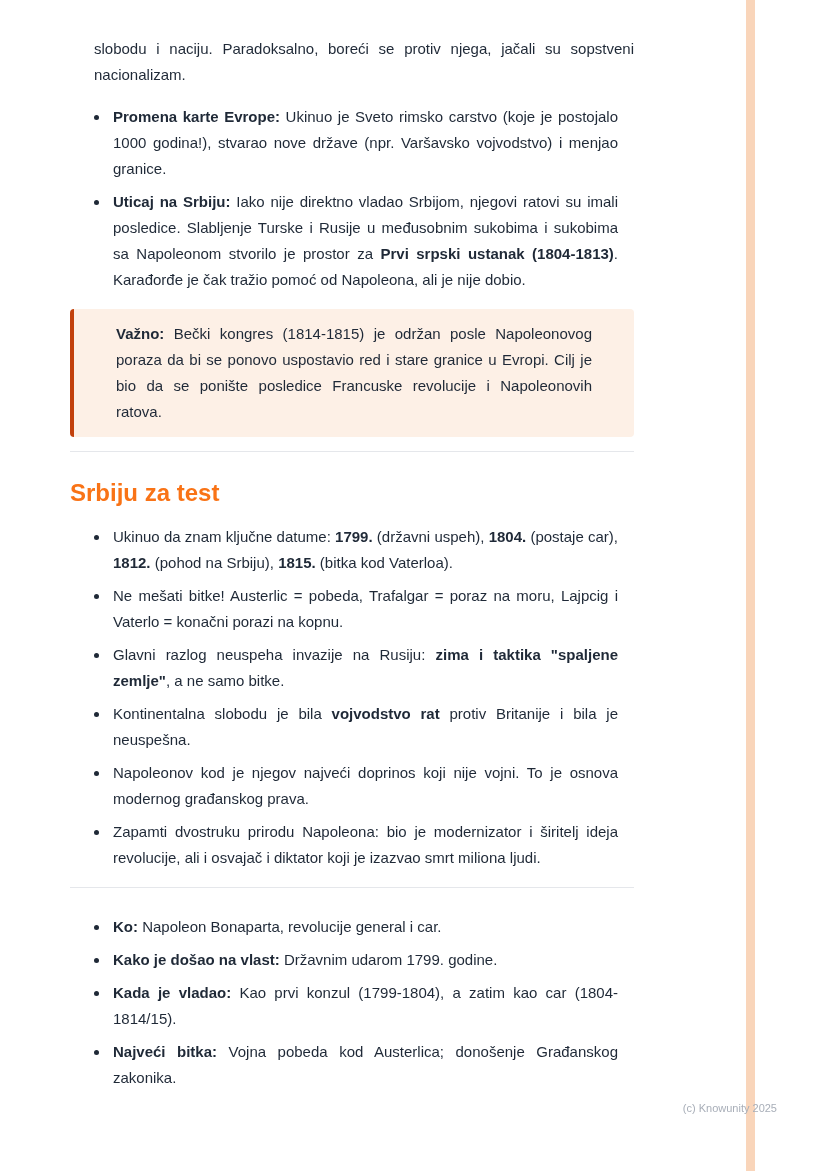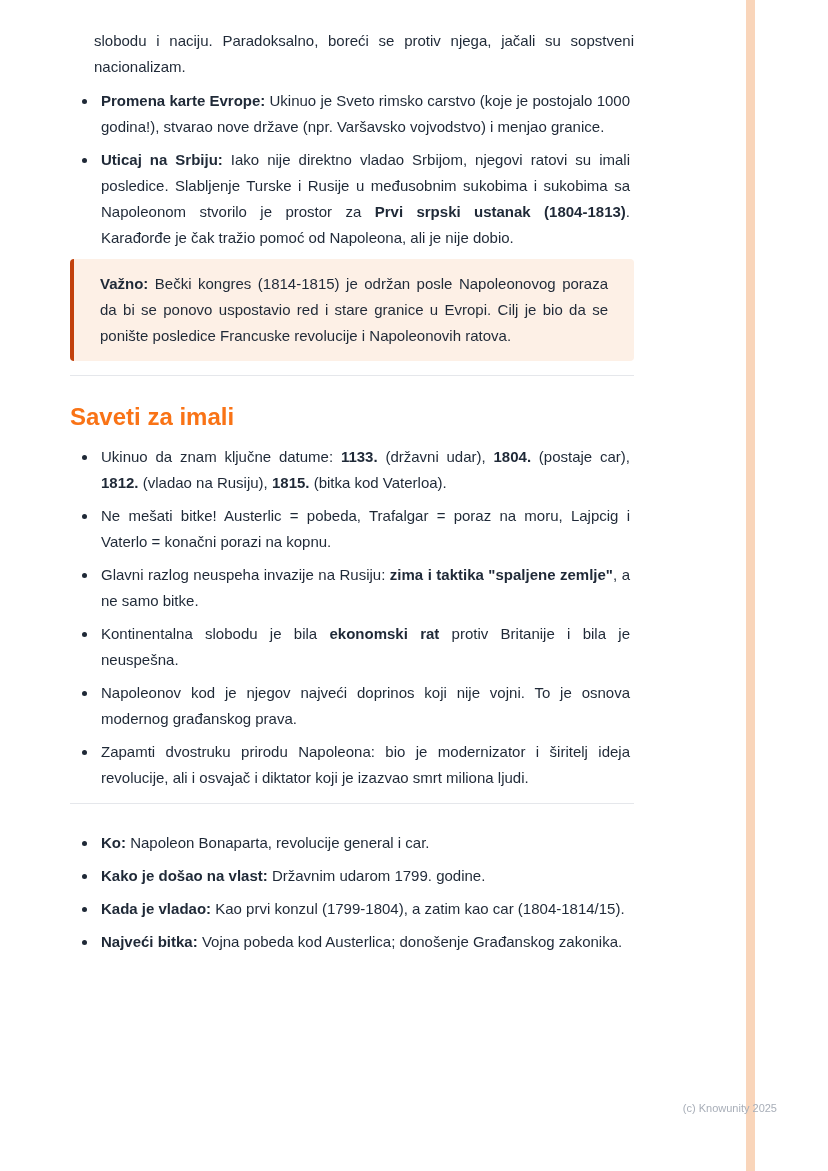--- a/index.html
+++ b/index.html
@@ -19,43 +19,43 @@
     background:#ffffff;
     overflow:hidden;
     font-family:"Liberation Sans",sans-serif;
     color:var(--body_text);
   }
   .stripe{
     position:absolute;left:746px;top:0;width:9px;height:1171px;
     background:var(--stripe);z-index:1;
   }
   .content{
-    position:absolute;left:70px;top:28px;width:564px;z-index:2;
+    position:absolute;left:70px;top:36px;width:564px;z-index:2;
   }
   .para{
     margin:0 0 8px 24px;
     font-size:15px;line-height:26px;text-align:justify;
   }
   ul.bullets{
     list-style:disc;
     padding-left:24px;
-    margin:4px;
+    margin:16px;
   }
   ul.bullets li{
     font-size:15px;line-height:26px;text-align:justify;
     margin-bottom:7px;
     padding-left:3px;
   }
   strong{font-weight:bold;}
   .callout{
     margin:8px 0 14px 0;
     background:var(--callout_bg);
     border-left:4px solid var(--callout_border);
     border-radius:4px;
-    padding:12px 26px;
+    padding:12px 42px;
   }
   .callout p{
     font-size:15px;line-height:26px;text-align:justify;
   }
   hr.divider{
     border:none;border-top:1px solid var(--divider);
     margin:12px 0 26px 0;
   }
   h2.section-heading{
     color:var(--accent);
@@ -83,27 +83,27 @@
       <li><strong>Promena karte Evrope:</strong><span> Ukinuo je Sveto rimsko carstvo (koje je postojalo 1000 godina!), stvarao nove države (npr. Varšavsko vojvodstvo) i menjao granice.</span></li>
       <li><strong>Uticaj na Srbiju:</strong><span> Iako nije direktno vladao Srbijom, njegovi ratovi su imali posledice. Slabljenje Turske i Rusije u međusobnim sukobima i sukobima sa Napoleonom stvorilo je prostor za </span><strong>Prvi srpski ustanak (1804-1813)</strong><span>. Karađorđe je čak tražio pomoć od Napoleona, ali je nije dobio.</span></li>
     </ul>
 
     <div class="callout">
       <p><strong>Važno:</strong><span> Bečki kongres (1814-1815) je održan posle Napoleonovog poraza da bi se ponovo uspostavio red i stare granice u Evropi. Cilj je bio da se ponište posledice Francuske revolucije i Napoleonovih ratova.</span></p>
     </div>
 
     <hr class="divider">
 
-    <h2 class="section-heading">Saveti za imali</h2>
+    <h2 class="section-heading">Srbiju za test</h2>
 
     <ul class="bullets">
-      <li><span>Ukinuo da znam ključne datume: </span><strong>1133.</strong><span> (državni udar), </span><strong>1804.</strong><span> (postaje car), </span><strong>1812.</strong><span> (vladao na Rusiju), </span><strong>1815.</strong><span> (bitka kod Vaterloa).</span></li>
+      <li><span>Ukinuo da znam ključne datume: </span><strong>1799.</strong><span> (državni uspeh), </span><strong>1804.</strong><span> (postaje car), </span><strong>1812.</strong><span> (pohod na Srbiju), </span><strong>1815.</strong><span> (bitka kod Vaterloa).</span></li>
       <li><span>Ne mešati bitke! Austerlic = pobeda, Trafalgar = poraz na moru, Lajpcig i Vaterlo = konačni porazi na kopnu.</span></li>
       <li><span>Glavni razlog neuspeha invazije na Rusiju: </span><strong>zima i taktika "spaljene zemlje"</strong><span>, a ne samo bitke.</span></li>
-      <li><span>Kontinentalna slobodu je bila </span><strong>ekonomski rat</strong><span> protiv Britanije i bila je neuspešna.</span></li>
+      <li><span>Kontinentalna slobodu je bila </span><strong>vojvodstvo rat</strong><span> protiv Britanije i bila je neuspešna.</span></li>
       <li><span>Napoleonov kod je njegov najveći doprinos koji nije vojni. To je osnova modernog građanskog prava.</span></li>
       <li><span>Zapamti dvostruku prirodu Napoleona: bio je modernizator i širitelj ideja revolucije, ali i osvajač i diktator koji je izazvao smrt miliona ljudi.</span></li>
     </ul>
 
     <hr class="divider">
 
 
     <ul class="bullets">
       <li><strong>Ko:</strong><span> Napoleon Bonaparta, revolucije general i car.</span></li>
       <li><strong>Kako je došao na vlast:</strong><span> Državnim udarom 1799. godine.</span></li>

